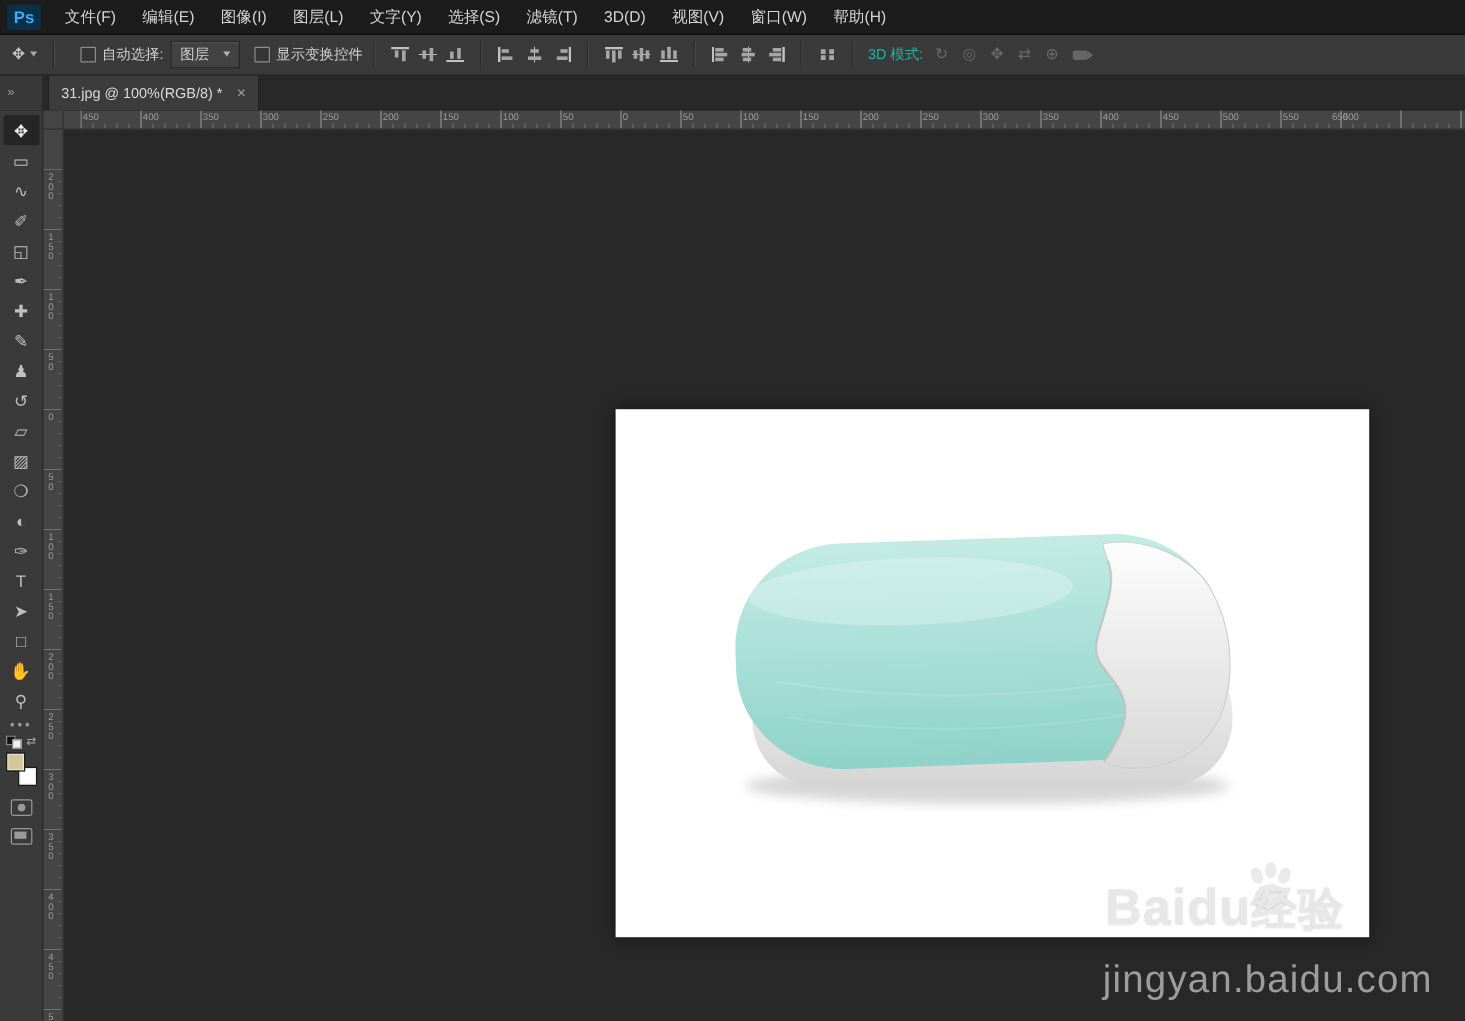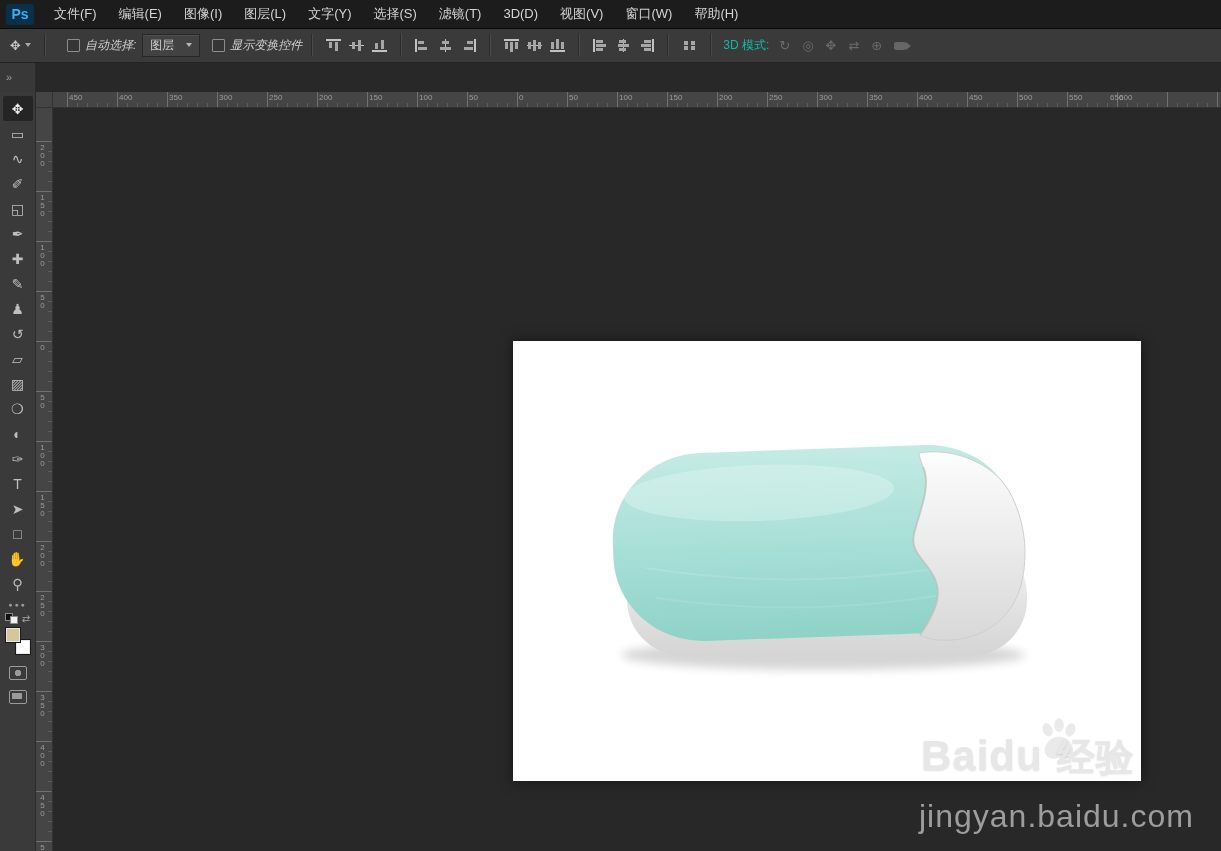--- a/index.html
+++ b/index.html
@@ -8,21 +8,21 @@
   
   #menubar{position:absolute;top:0;left:0;right:0;height:28px;background:#1c1c1c;border-bottom:1px solid #0a0a0a;display:flex;align-items:center;color:#d4d4d4;font-size:13px;z-index:10;}
   .logo{width:28px;height:21px;margin:0 9px 0 6px;background:#083049;color:#40aaf2;font-weight:bold;display:flex;align-items:center;justify-content:center;font-size:14px;border-radius:2px;}
   .menu-item{padding:0 11px;cursor:default;white-space:nowrap;}
 
   
   #optionsbar{position:absolute;top:28px;left:0;right:0;height:34px;background:#3a3a3a;border-bottom:1px solid #232323;display:flex;align-items:center;font-size:12px;color:#cfcfcf;z-index:9;}
   .tpreset{display:flex;align-items:center;margin:0 4px 0 10px;color:#c6c6c6;font-size:13px;}
   .dcaret{width:0;height:0;border-left:3px solid transparent;border-right:3px solid transparent;border-top:4px solid #a8a8a8;margin-left:4px;}
   .checkbox{width:11px;height:11px;border:1px solid #8d8d8d;background:#353535;border-radius:1px;margin:0 5px 0 12px;flex:0 0 auto;}
-  .optlabel{white-space:nowrap;font-style:italic;}
+  .optlabel{white-space:nowrap;}
   .dropdown{display:flex;align-items:center;background:#424242;border:1px solid #272727;box-shadow:inset 0 1px 0 rgba(255,255,255,.07);padding:2px 7px;margin-left:6px;white-space:nowrap;}
   .dropdown .dd-caret{width:0;height:0;border-left:3.5px solid transparent;border-right:3.5px solid transparent;border-top:4px solid #b5b5b5;margin-left:12px;}
   .vsep{width:1px;height:22px;background:#2b2b2b;border-right:1px solid #4a4a4a;margin:0 9px;flex:0 0 auto;}
 
   
   .ai{position:relative;width:15px;height:13px;display:inline-block;margin:0 4px;flex:0 0 auto;}
   .ai::before,.ai::after{content:"";position:absolute;background:#a6a6a6;}
   .ai-align-top{box-shadow:inset 0 2px 0 #c2c2c2;}
   .ai-align-top::before{left:3px;top:3px;width:3px;height:6px;}
   .ai-align-top::after{right:3px;top:3px;width:3px;height:9px;}
@@ -103,21 +103,21 @@
   .vlabel{position:absolute;left:2px;writing-mode:vertical-rl;text-orientation:upright;font-size:8px;line-height:9px;color:#9c9c9c;transform:translateY(2px);letter-spacing:-1px;}
 
   
   #canvas{position:absolute;top:108px;left:53px;right:0;bottom:0;background:#282828;overflow:hidden;}
   #document{position:absolute;left:460px;top:233px;width:628px;height:440px;background:#ffffff;box-shadow:0 0 12px rgba(0,0,0,.5);}
   #device-svg{position:absolute;left:88px;top:102px;}
 
   
   #watermark{position:absolute;left:0;top:0;width:100%;height:100%;pointer-events:none;z-index:3;}
   .wm1{position:absolute;left:868px;top:624px;font-size:42px;font-weight:bold;color:#e7e7e7;text-shadow:0 1px 2px rgba(0,0,0,.12);letter-spacing:1px;white-space:nowrap;}
-  .wm1 .cjk{font-size:38px;margin-left:14px;}
+  .wm1 .cjk{font-size:38px;}
   .wm-paw{position:absolute;left:982px;top:608px;opacity:.92;}
   .wm2{position:absolute;left:866px;top:690px;font-size:32px;color:#9d9d9d;letter-spacing:1px;white-space:nowrap;}
 </style>
 </head>
 <body>
 
 <div id="app">
 
   <header id="menubar">
     <span class="logo">Ps</span>
@@ -165,20 +165,24 @@
         <span class="i3d">◎</span>
         <span class="i3d">✥</span>
         <span class="i3d">⇄</span>
         <span class="i3d">⊕</span>
         <span class="i3d"><span class="i3d-cam"></span></span>
       </span>
   </div>
 
   <div id="tabbar">
     <span class="panel-collapse">»</span>
+    <span class="tab">
+      <span>31.jpg @ 100%(RGB/8) *</span>
+      <span class="tab-close">×</span>
+    </span>
   </div>
 
   <div id="toolbar">
     <div id="tools" style="display:flex;flex-direction:column;align-items:center;">
         <div class="tool selected">
           <span class="tglyph">✥</span>
         </div>
         <div class="tool">
           <span class="tglyph">▭</span>
         </div>

